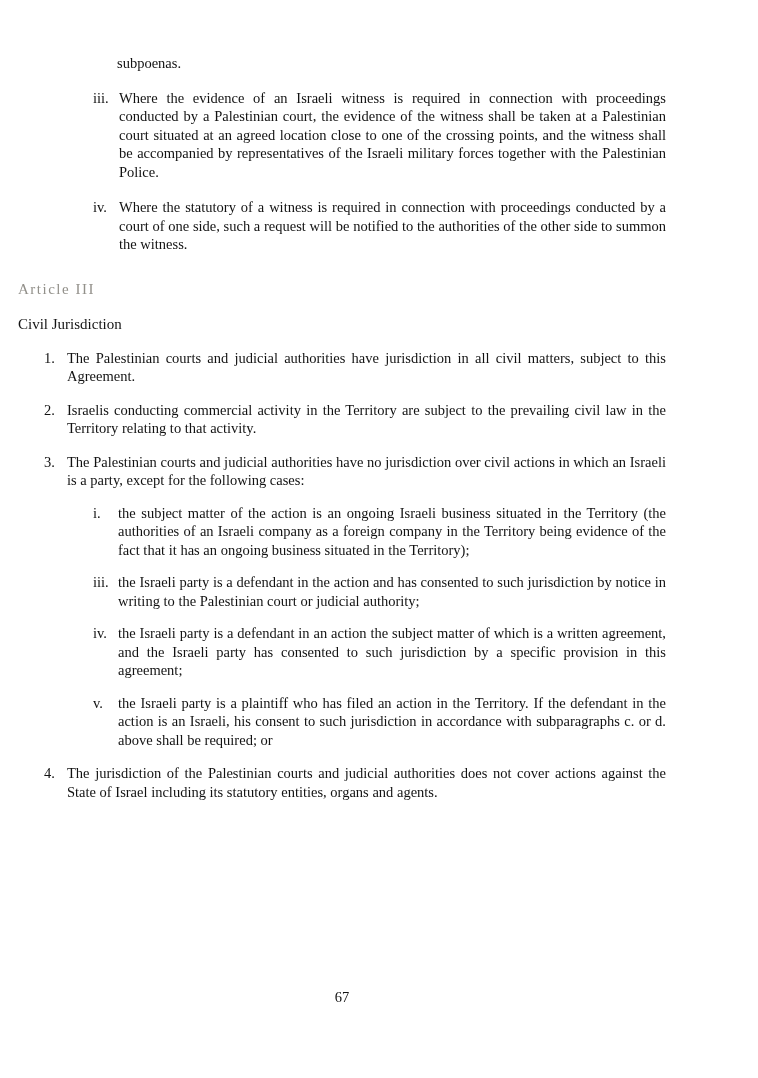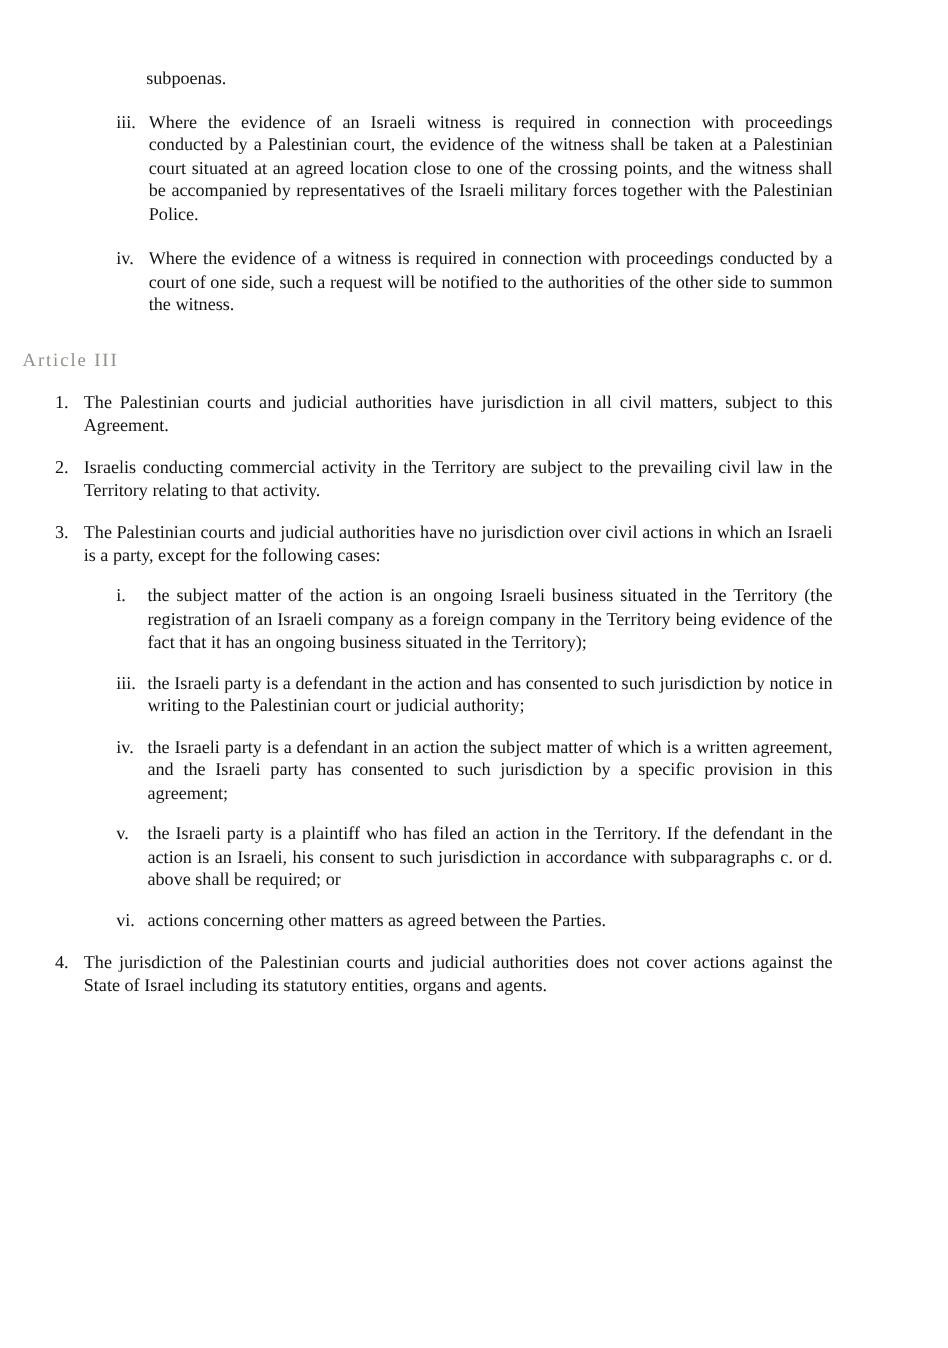--- a/index.html
+++ b/index.html
@@ -90,66 +90,64 @@
 
   <div class="fragment">subpoenas.</div>
 
   <div class="hang-item">
     <span class="marker">iii.</span>
     <div class="body">Where the evidence of an Israeli witness is required in connection with proceedings conducted by a Palestinian court, the evidence of the witness shall be taken at a Palestinian court situated at an agreed location close to one of the crossing points, and the witness shall be accompanied by representatives of the Israeli military forces together with the Palestinian Police.</div>
   </div>
 
   <div class="hang-item">
     <span class="marker">iv.</span>
-    <div class="body">Where the evidence of a witness is required in connection with proceedings conducted by a court of one side, such a request will be notified to the authorities of the other side to summon the witness.</div>
+    <div class="body">Where the statutory of a witness is required in connection with proceedings conducted by a court of one side, such a request will be notified to the authorities of the other side to summon the witness.</div>
   </div>
 
   <div class="article-heading">Article III</div>
 
+  <div class="section-title">Civil Jurisdiction</div>
 
   <div class="num-item">
     <span class="marker">1.</span>
     <div class="body">The Palestinian courts and judicial authorities have jurisdiction in all civil matters, subject to this Agreement.</div>
   </div>
 
   <div class="num-item">
     <span class="marker">2.</span>
     <div class="body">Israelis conducting commercial activity in the Territory are subject to the prevailing civil law in the Territory relating to that activity.</div>
   </div>
 
 
   <div class="num-item">
     <span class="marker">3.</span>
     <div class="body">The Palestinian courts and judicial authorities have no jurisdiction over civil actions in which an Israeli is a party, except for the following cases:</div>
   </div>
 
   <div class="case-list">
     <div class="case-item">
       <span class="marker">i.</span>
-      <div class="body">the subject matter of the action is an ongoing Israeli business situated in the Territory (the registration of an Israeli company as a foreign company in the Territory being evidence of the fact that it has an ongoing business situated in the Territory);</div>
+      <div class="body">the subject matter of the action is an ongoing Israeli business situated in the Territory (the authorities of an Israeli company as a foreign company in the Territory being evidence of the fact that it has an ongoing business situated in the Territory);</div>
     </div>
     <div class="case-item">
       <span class="marker">iii.</span>
       <div class="body">the Israeli party is a defendant in the action and has consented to such jurisdiction by notice in writing to the Palestinian court or judicial authority;</div>
     </div>
     <div class="case-item">
       <span class="marker">iv.</span>
       <div class="body">the Israeli party is a defendant in an action the subject matter of which is a written agreement, and the Israeli party has consented to such jurisdiction by a specific provision in this agreement;</div>
     </div>
     <div class="case-item">
       <span class="marker">v.</span>
       <div class="body">the Israeli party is a plaintiff who has filed an action in the Territory. If the defendant in the action is an Israeli, his consent to such jurisdiction in accordance with subparagraphs c. or d. above shall be required; or</div>
     </div>
-    <div class="case-item">
-      <span class="marker">vi.</span>
-      <div class="body">actions concerning other matters as agreed between the Parties.</div>
-    </div>
   </div>
 
   <div class="num-item">
     <span class="marker">4.</span>
     <div class="body">The jurisdiction of the Palestinian courts and judicial authorities does not cover actions against the State of Israel including its statutory entities, organs and agents.</div>
   </div>
 
 
 
+  <div class="page-number">67</div>
 
 </div>
 
 </body></html>

